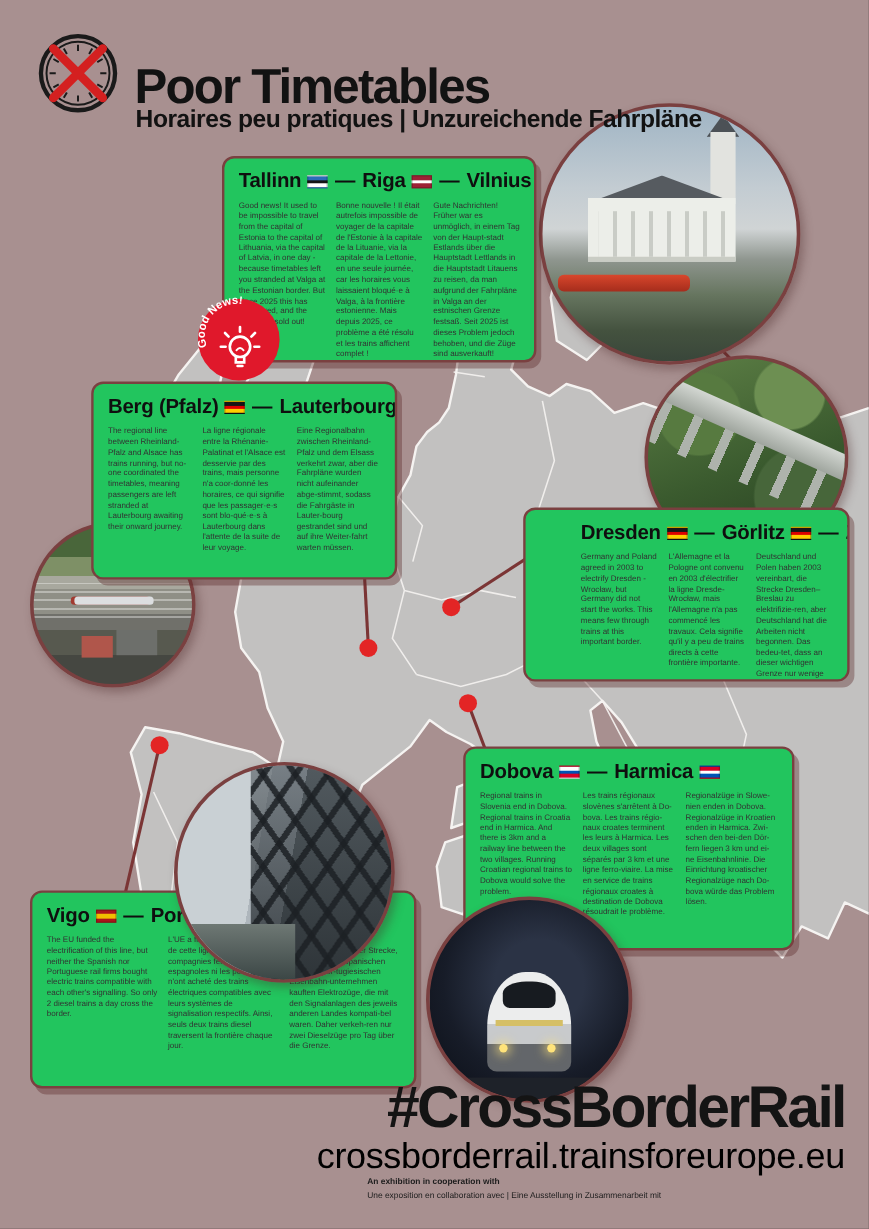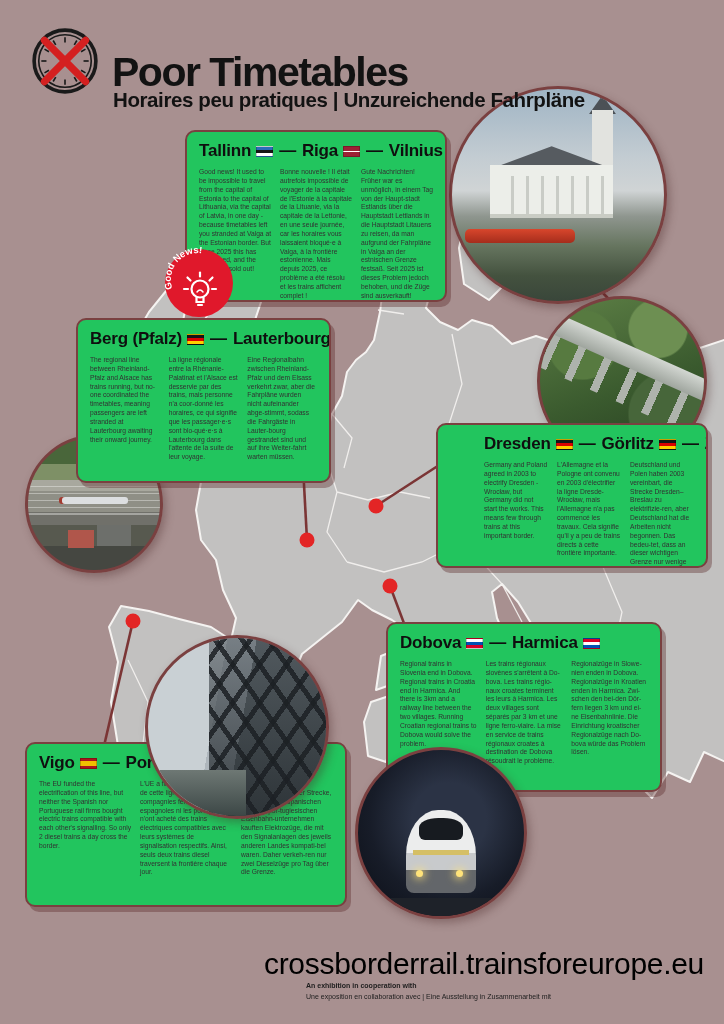--- a/index.html
+++ b/index.html
@@ -287,19 +287,20 @@
       <line x1="35" y1="58" x2="39" y2="58"></line>
       <line x1="37" y1="29.5" x2="37" y2="25.5"></line>
       <line x1="27.5" y1="33.5" x2="24.5" y2="30.5"></line>
       <line x1="46.5" y1="33.5" x2="49.5" y2="30.5"></line>
       <line x1="25" y1="42" x2="21" y2="42"></line>
       <line x1="49" y1="42" x2="53" y2="42"></line>
       <path d="M34,45 q3,-4 6,0" stroke-width="1.5"></path>
     </g>
   </svg>
 
+  <div class="abs hashtag">#CrossBorderRail</div>
   <div class="abs url">crossborderrail.trainsforeurope.eu</div>
   <div class="abs coop">
     <span class="coop-b">An exhibition in cooperation with</span>
     <span>Une exposition en collaboration avec | Eine Ausstellung in Zusammenarbeit mit</span>
   </div>
 
 </div>
 
 </body></html>

